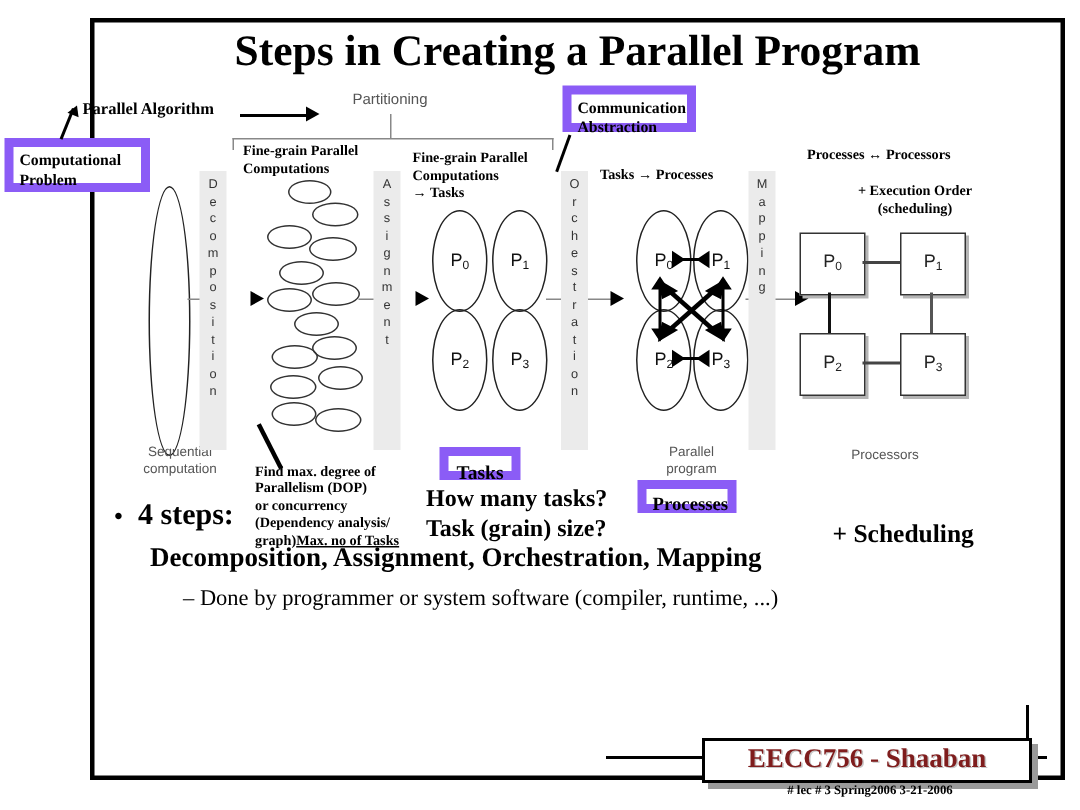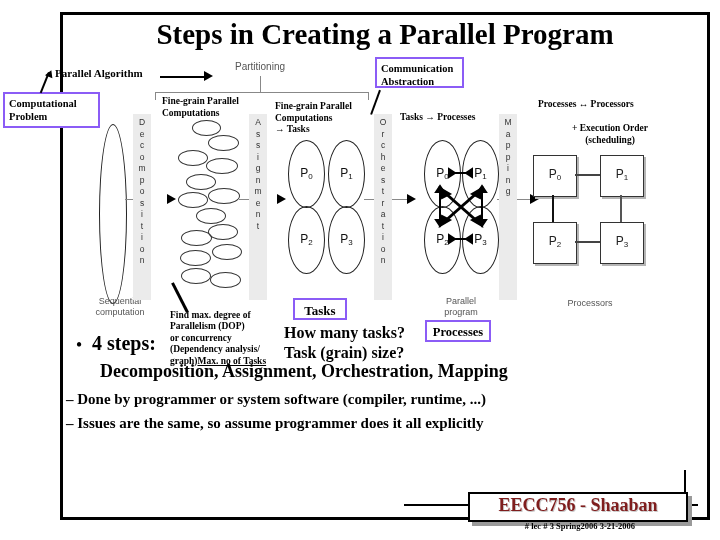--- a/index.html
+++ b/index.html
@@ -12,21 +12,21 @@
          border:3px solid #000;box-sizing:border-box;background:#fff;}
 
   .abs{position:absolute;}
 
   
   #title{left:60px;top:18px;width:650px;text-align:center;
          font-size:29px;font-weight:bold;letter-spacing:0px;
          font-family:"Liberation Serif",serif;white-space:nowrap;}
 
   
-  .boxlabel{border:2px solid #8b5cf6;background:#fff;font-weight:bold;
+  .boxlabel{border:6px solid #8b5cf6;background:#fff;font-weight:bold;
             font-size:10.5px;line-height:1.25;padding:3px 4px;box-sizing:border-box;}
 
   
   .figlabel{font-family:"Liberation Sans",sans-serif;font-size:9px;color:#555;
             line-height:1.2;text-align:center;}
 
   
   .ann{font-family:"Liberation Serif",serif;font-weight:bold;font-size:9.5px;
        line-height:1.22;color:#000;}
   .ann.c{text-align:center;}
@@ -55,21 +55,21 @@
   
   .hline{position:absolute;height:1px;background:#888;}
   .vline{position:absolute;width:1px;background:#888;}
   .blkline{position:absolute;background:#000;}
 
   
   #bullets{position:absolute;left:66px;top:332px;width:640px;}
   .b1{font-size:20px;font-weight:bold;}
   .b1 .dot{display:inline-block;width:26px;text-align:center;font-size:16px;}
   .lvl2{font-size:18px;font-weight:bold;margin-left:34px;line-height:1.22;}
-  .lvl3{font-size:15px;font-weight:bold;line-height:1.3;
+  .lvl3{font-size:15px;font-weight:normal;margin-left:56px;line-height:1.3;
         text-indent:-18px;padding-left:18px;}
 
   
   #footbox{position:absolute;left:468px;top:492px;width:216px;height:26px;
            border:2px solid #000;background:#fff;box-shadow:4px 4px 0 #9a9a9a;}
   #footbox span{display:block;text-align:center;line-height:23px;
                 font-size:18px;font-weight:bold;
                 color:#7f1d1d;text-shadow:1px 1px 0 #c9c9c9;}
   #footsub{position:absolute;left:468px;top:521px;width:224px;text-align:center;
            font-size:8.5px;font-weight:bold;font-family:"Liberation Serif",serif;}
@@ -288,34 +288,31 @@
 (Dependency analysis/
 graph)</span><span style="text-decoration:underline;">Max. no of Tasks</span>
   </div>
 
   <div class="abs boxlabel" style="left:293px;top:298px;width:54px;height:22px;text-align:center;font-size:13px;padding-top:3px;">Tasks</div>
   <div class="abs" style="left:284px;top:323px;width:140px;font-size:16px;font-weight:bold;line-height:1.25;white-space:pre-line;">How many tasks?
 Task (grain) size?</div>
 
   <div class="abs boxlabel" style="left:425px;top:320px;width:66px;height:22px;text-align:center;font-size:12.5px;padding-top:3px;">Processes</div>
 
+  <div class="abs" style="left:555px;top:346px;font-size:17px;font-weight:bold;">+ Scheduling</div>
 
   <div id="bullets">
     <div class="b1">
       <span class="dot">•</span><span>4 steps:</span>
     </div>
     <div class="lvl2" style="margin-top:6px;">Decomposition, Assignment, Orchestration, Mapping</div>
     <div class="lvl3" style="margin-top:7px;width:505px;">
       <span>–</span>
       <span>Done by programmer or system software (compiler, runtime, ...)</span>
     </div>
-    <div class="lvl3" style="margin-top:5px;width:560px;">
-      <span>–</span>
-      <span>Issues are the same, so assume programmer does it all explicitly</span>
-    </div>
   </div>
 
   <div id="foot-connector"></div>
   <div id="foot-connector2"></div>
   <div class="abs" style="left:404px;top:504px;width:66px;height:2px;background:#000;"></div>
   <div id="footbox">
     <span>EECC756 - Shaaban</span>
   </div>
   <div id="footsub">#  lec # 3   Spring2006  3-21-2006</div>
 

